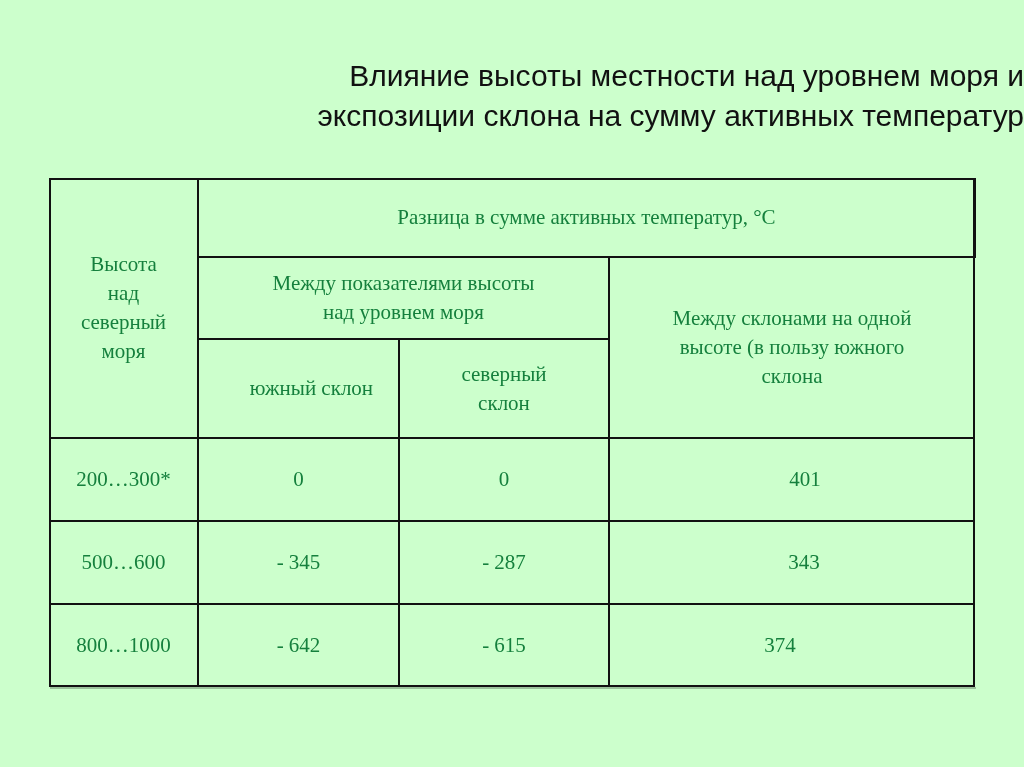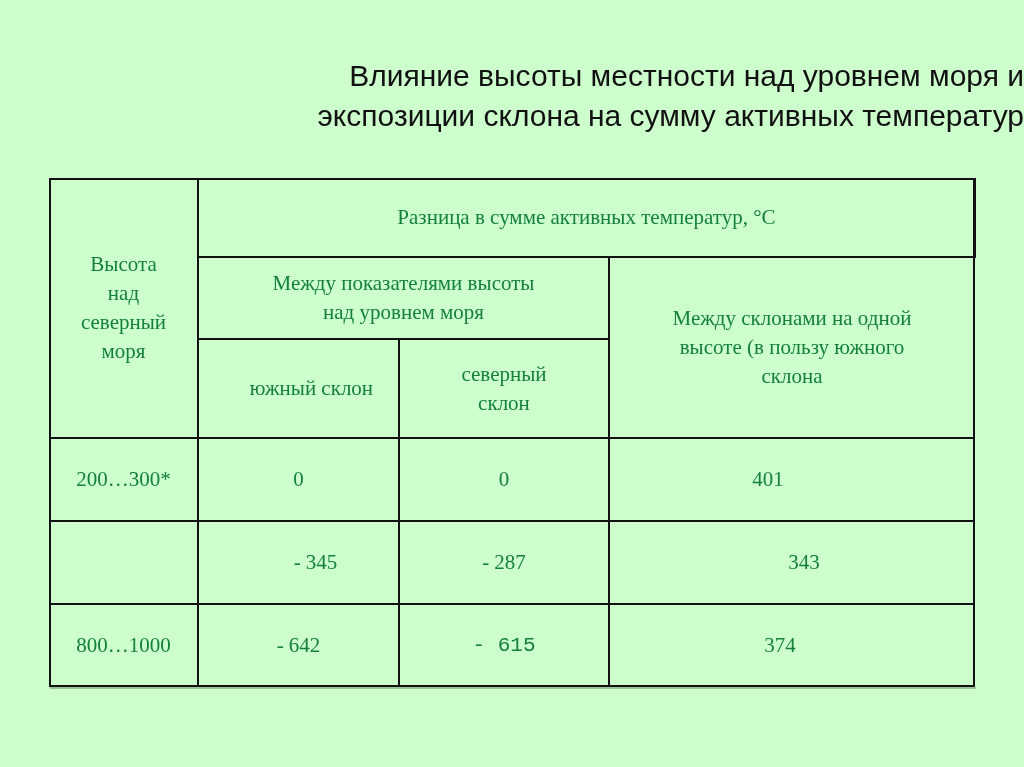--- a/index.html
+++ b/index.html
@@ -105,29 +105,30 @@
   <div class="cell" style="left:350px; top:161px; width:210px; height:99px;">
     <div>
       <div>северный</div>
       <div>склон</div>
     </div>
   </div>
 
   <div class="cell" style="left:0; top:260px; width:149px; height:83px;">200…300*</div>
   <div class="cell" style="left:149px; top:260px; width:201px; height:83px;">0</div>
   <div class="cell" style="left:350px; top:260px; width:210px; height:83px;">0</div>
-  <div class="cell" style="left:535px; top:260px; width:368px; height:83px;">401</div>
+  <div class="cell" style="left:572px; top:260px; width:368px; height:83px;">401</div>
 
-  <div class="cell" style="left:149px; top:343px; width:201px; height:83px;margin-left:17px;">- 345</div>
+  <div class="cell" style="left:0; top:343px; width:149px; height:83px;">500…600</div>
+  <div class="cell" style="left:149px; top:343px; width:201px; height:83px;">- 345</div>
   <div class="cell" style="left:350px; top:343px; width:210px; height:83px;border-radius:10px;">- 287</div>
   <div class="cell" style="left:560px; top:343px; width:366px; height:83px;margin-left:12px;">343</div>
 
   <div class="cell" style="left:0; top:426px; width:149px; height:82px;">800…1000</div>
   <div class="cell" style="left:149px; top:426px; width:201px; height:82px;">- 642</div>
-  <div class="cell" style="left:350px; top:426px; width:210px; height:82px;font-family:Liberation Mono, monospace;">- 615</div>
+  <div class="cell" style="left:350px; top:426px; width:210px; height:82px;">- 615</div>
   <div class="cell" style="left:548px; top:426px; width:366px; height:82px;">374</div>
 
   <div class="line" style="left:0; top:0; width:926px; height:2px;"></div>
   <div class="line" style="left:0; top:507px; width:926px; height:2px;"></div>
   <div class="line" style="left:0; top:0; width:2px; height:509px;"></div>
   <div class="line" style="left:924px; top:0; width:2px; height:509px;"></div>
 
   <div class="line" style="left:924px; top:0; width:3px; height:80px;"></div>
 
   <div class="line" style="left:148px; top:0; width:2px; height:509px;"></div>

